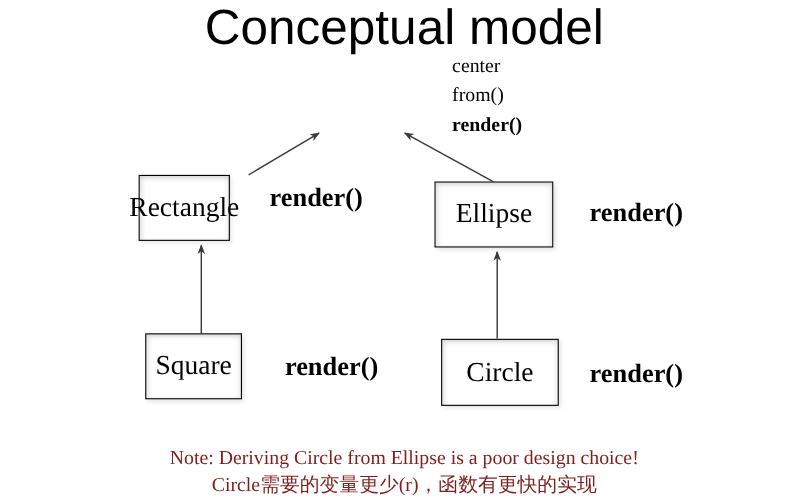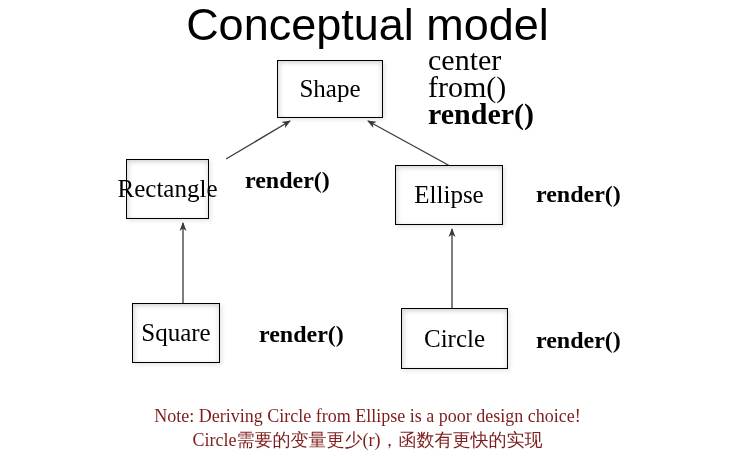--- a/index.html
+++ b/index.html
@@ -48,23 +48,23 @@
     white-space: nowrap;
   }
   #node-shape     { left: 277px; top: 60px;  width: 106px; height: 58px; }
   #node-rectangle { left: 126px; top: 159px; width: 83px; height: 60px; }
   #node-ellipse   { left: 395px; top: 165px; width: 108px; height: 60px; }
   #node-square    { left: 132px; top: 303px; width: 88px; height: 60px; }
   #node-circle    { left: 401px; top: 308px; width: 107px; height: 61px; }
 
   .members {
     position: absolute;
-    left: 428px;
+    left: 411px;
     top: 46px;
-    font-size: 30px;
+    font-size: 18px;
     line-height: 27px;
     white-space: nowrap;
   }
   .members .member-bold { font-weight: bold; }
 
   .render-label {
     position: absolute;
     font-size: 24px;
     font-weight: bold;
     white-space: nowrap;
@@ -105,23 +105,20 @@
       <marker id="arrowhead" markerWidth="10" markerHeight="8" refX="8" refY="4" orient="auto" markerUnits="userSpaceOnUse">
         <path d="M0,0.5 L9,4 L0,7.5 L2.5,4 Z" fill="#3a3a3a"></path>
       </marker>
     </defs>
     <line x1="226" y1="159" x2="290" y2="121" stroke="#3a3a3a" stroke-width="1.3" marker-end="url(#arrowhead)"></line>
     <line x1="450" y1="166" x2="368" y2="121" stroke="#3a3a3a" stroke-width="1.3" marker-end="url(#arrowhead)"></line>
     <line x1="183" y1="303" x2="183" y2="223" stroke="#3a3a3a" stroke-width="1.3" marker-end="url(#arrowhead)"></line>
     <line x1="452" y1="308" x2="452" y2="229" stroke="#3a3a3a" stroke-width="1.3" marker-end="url(#arrowhead)"></line>
   </svg>
 
-  <div class="node" id="node-shape">
-    <span>Shape</span>
-  </div>
   <div class="node" id="node-rectangle">
     <span>Rectangle</span>
   </div>
   <div class="node" id="node-ellipse">
     <span>Ellipse</span>
   </div>
   <div class="node" id="node-square">
     <span>Square</span>
   </div>
   <div class="node" id="node-circle">

